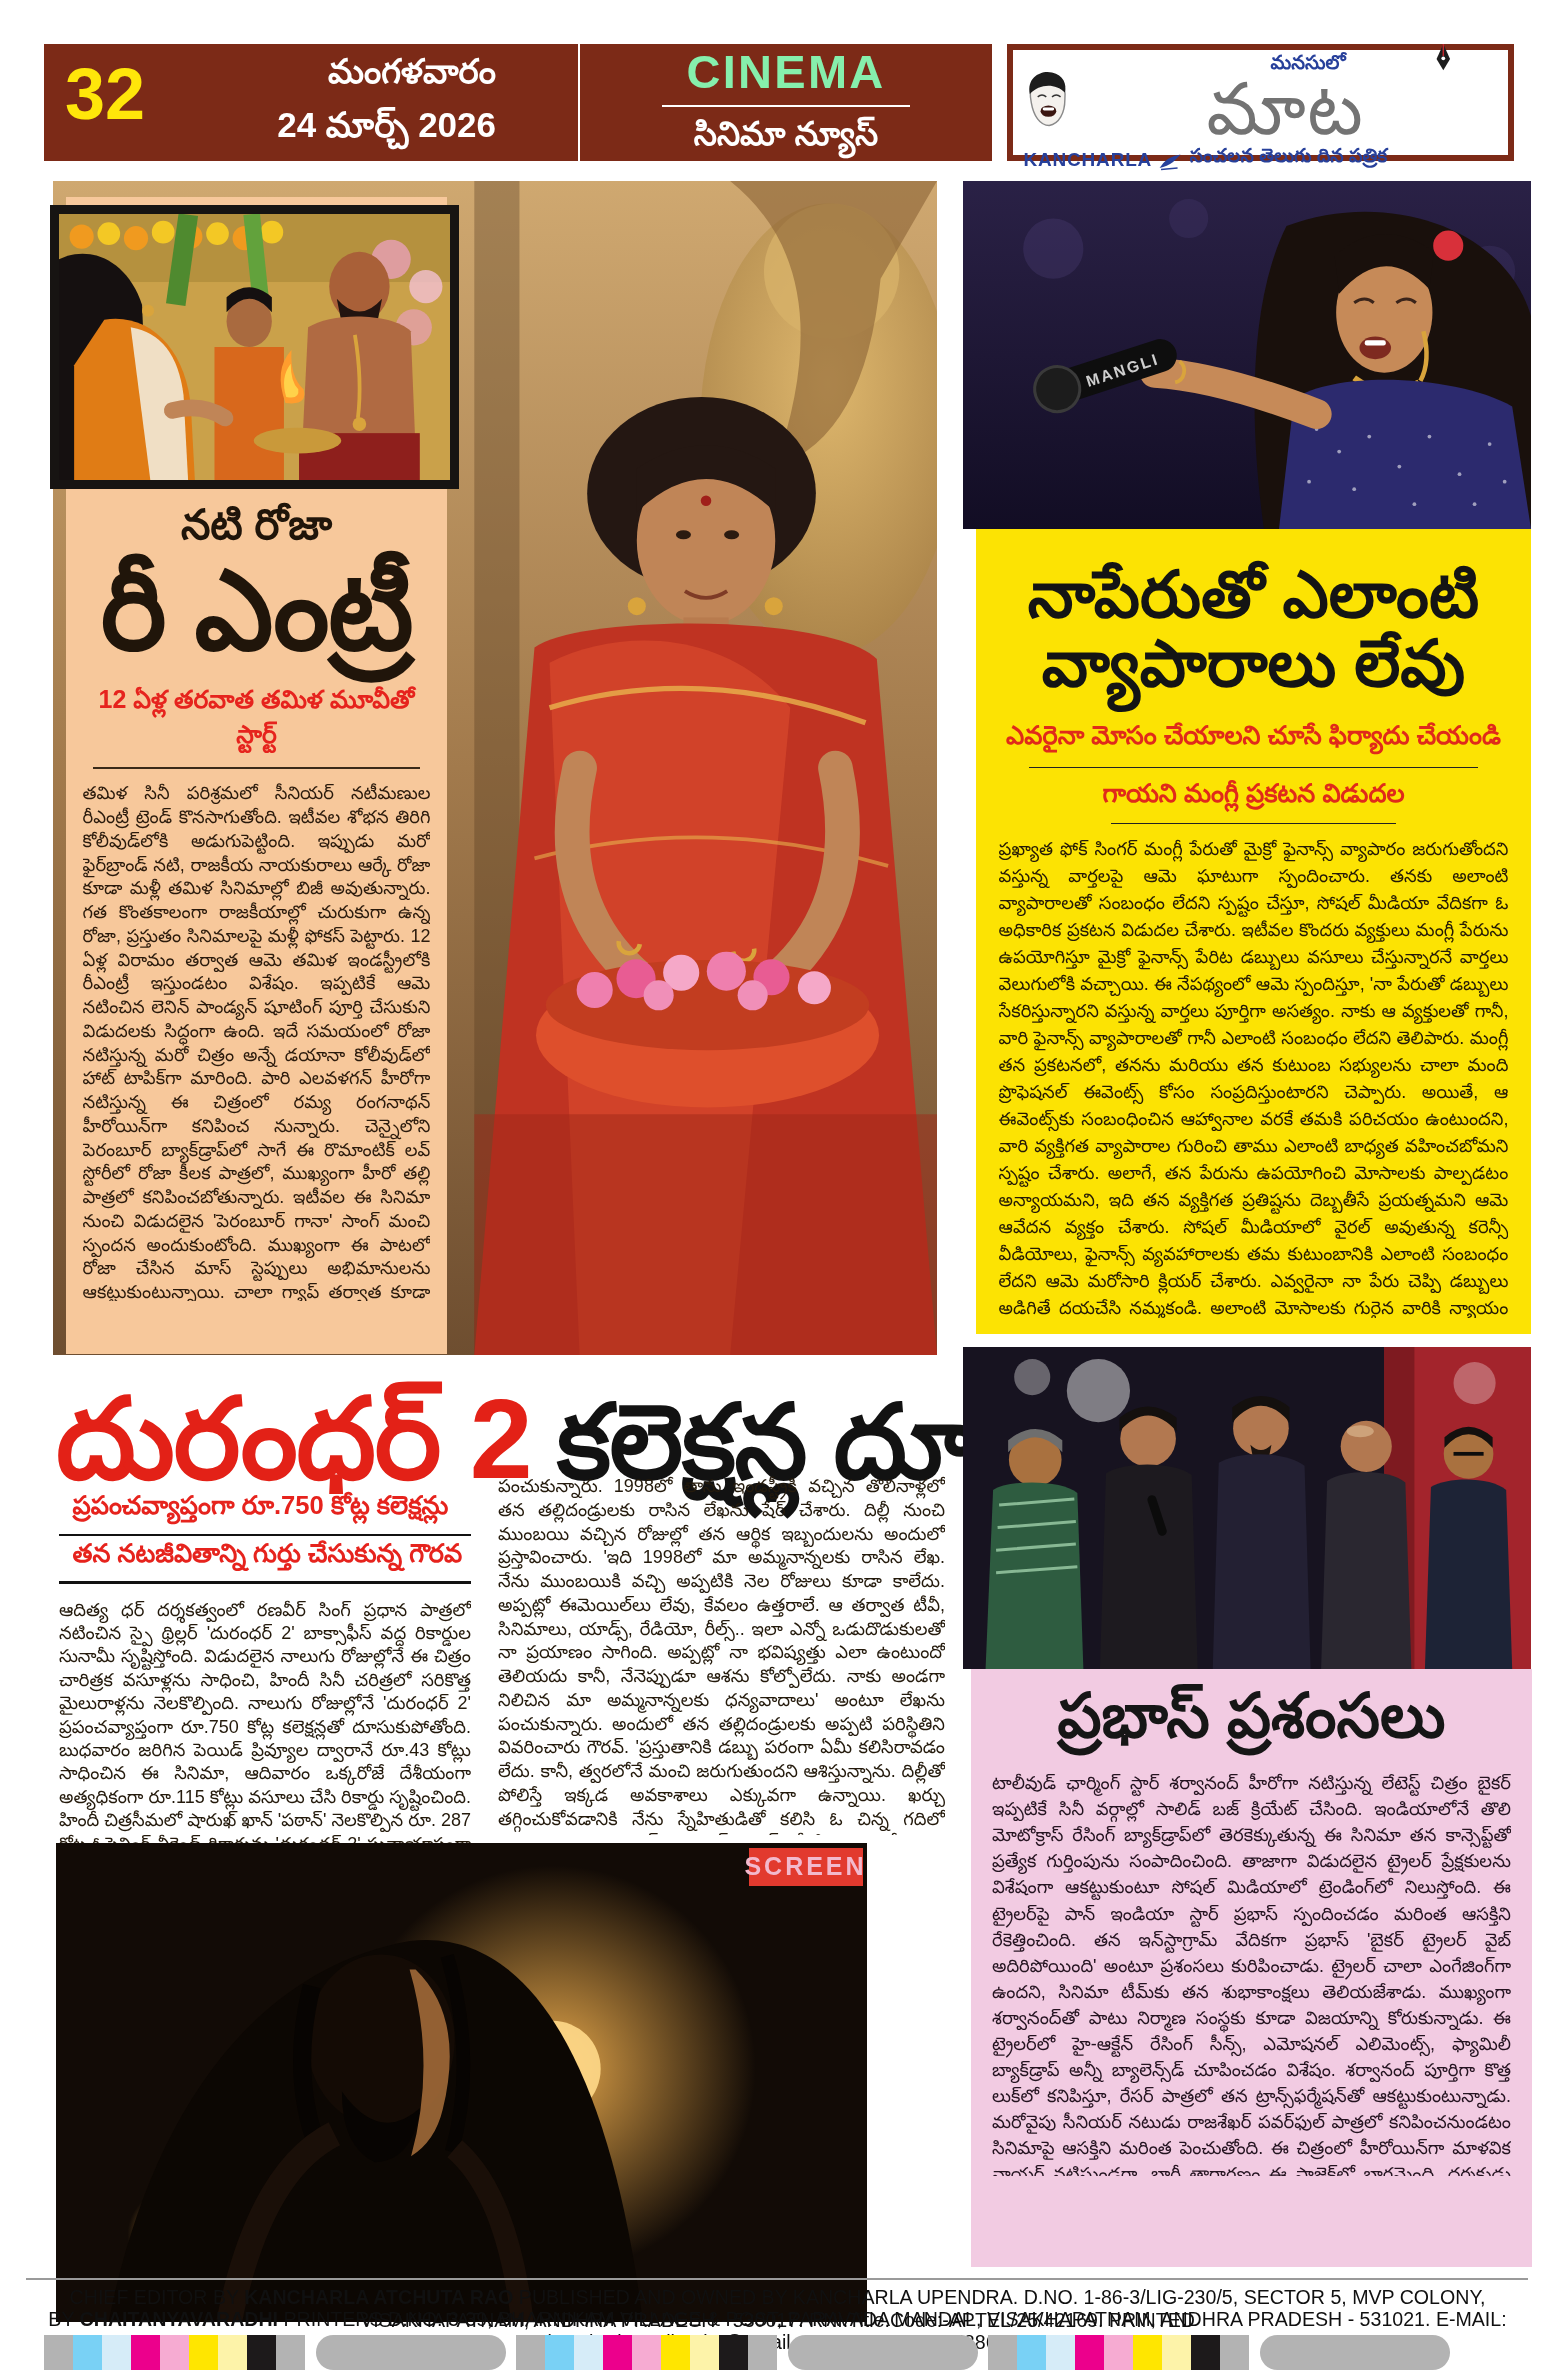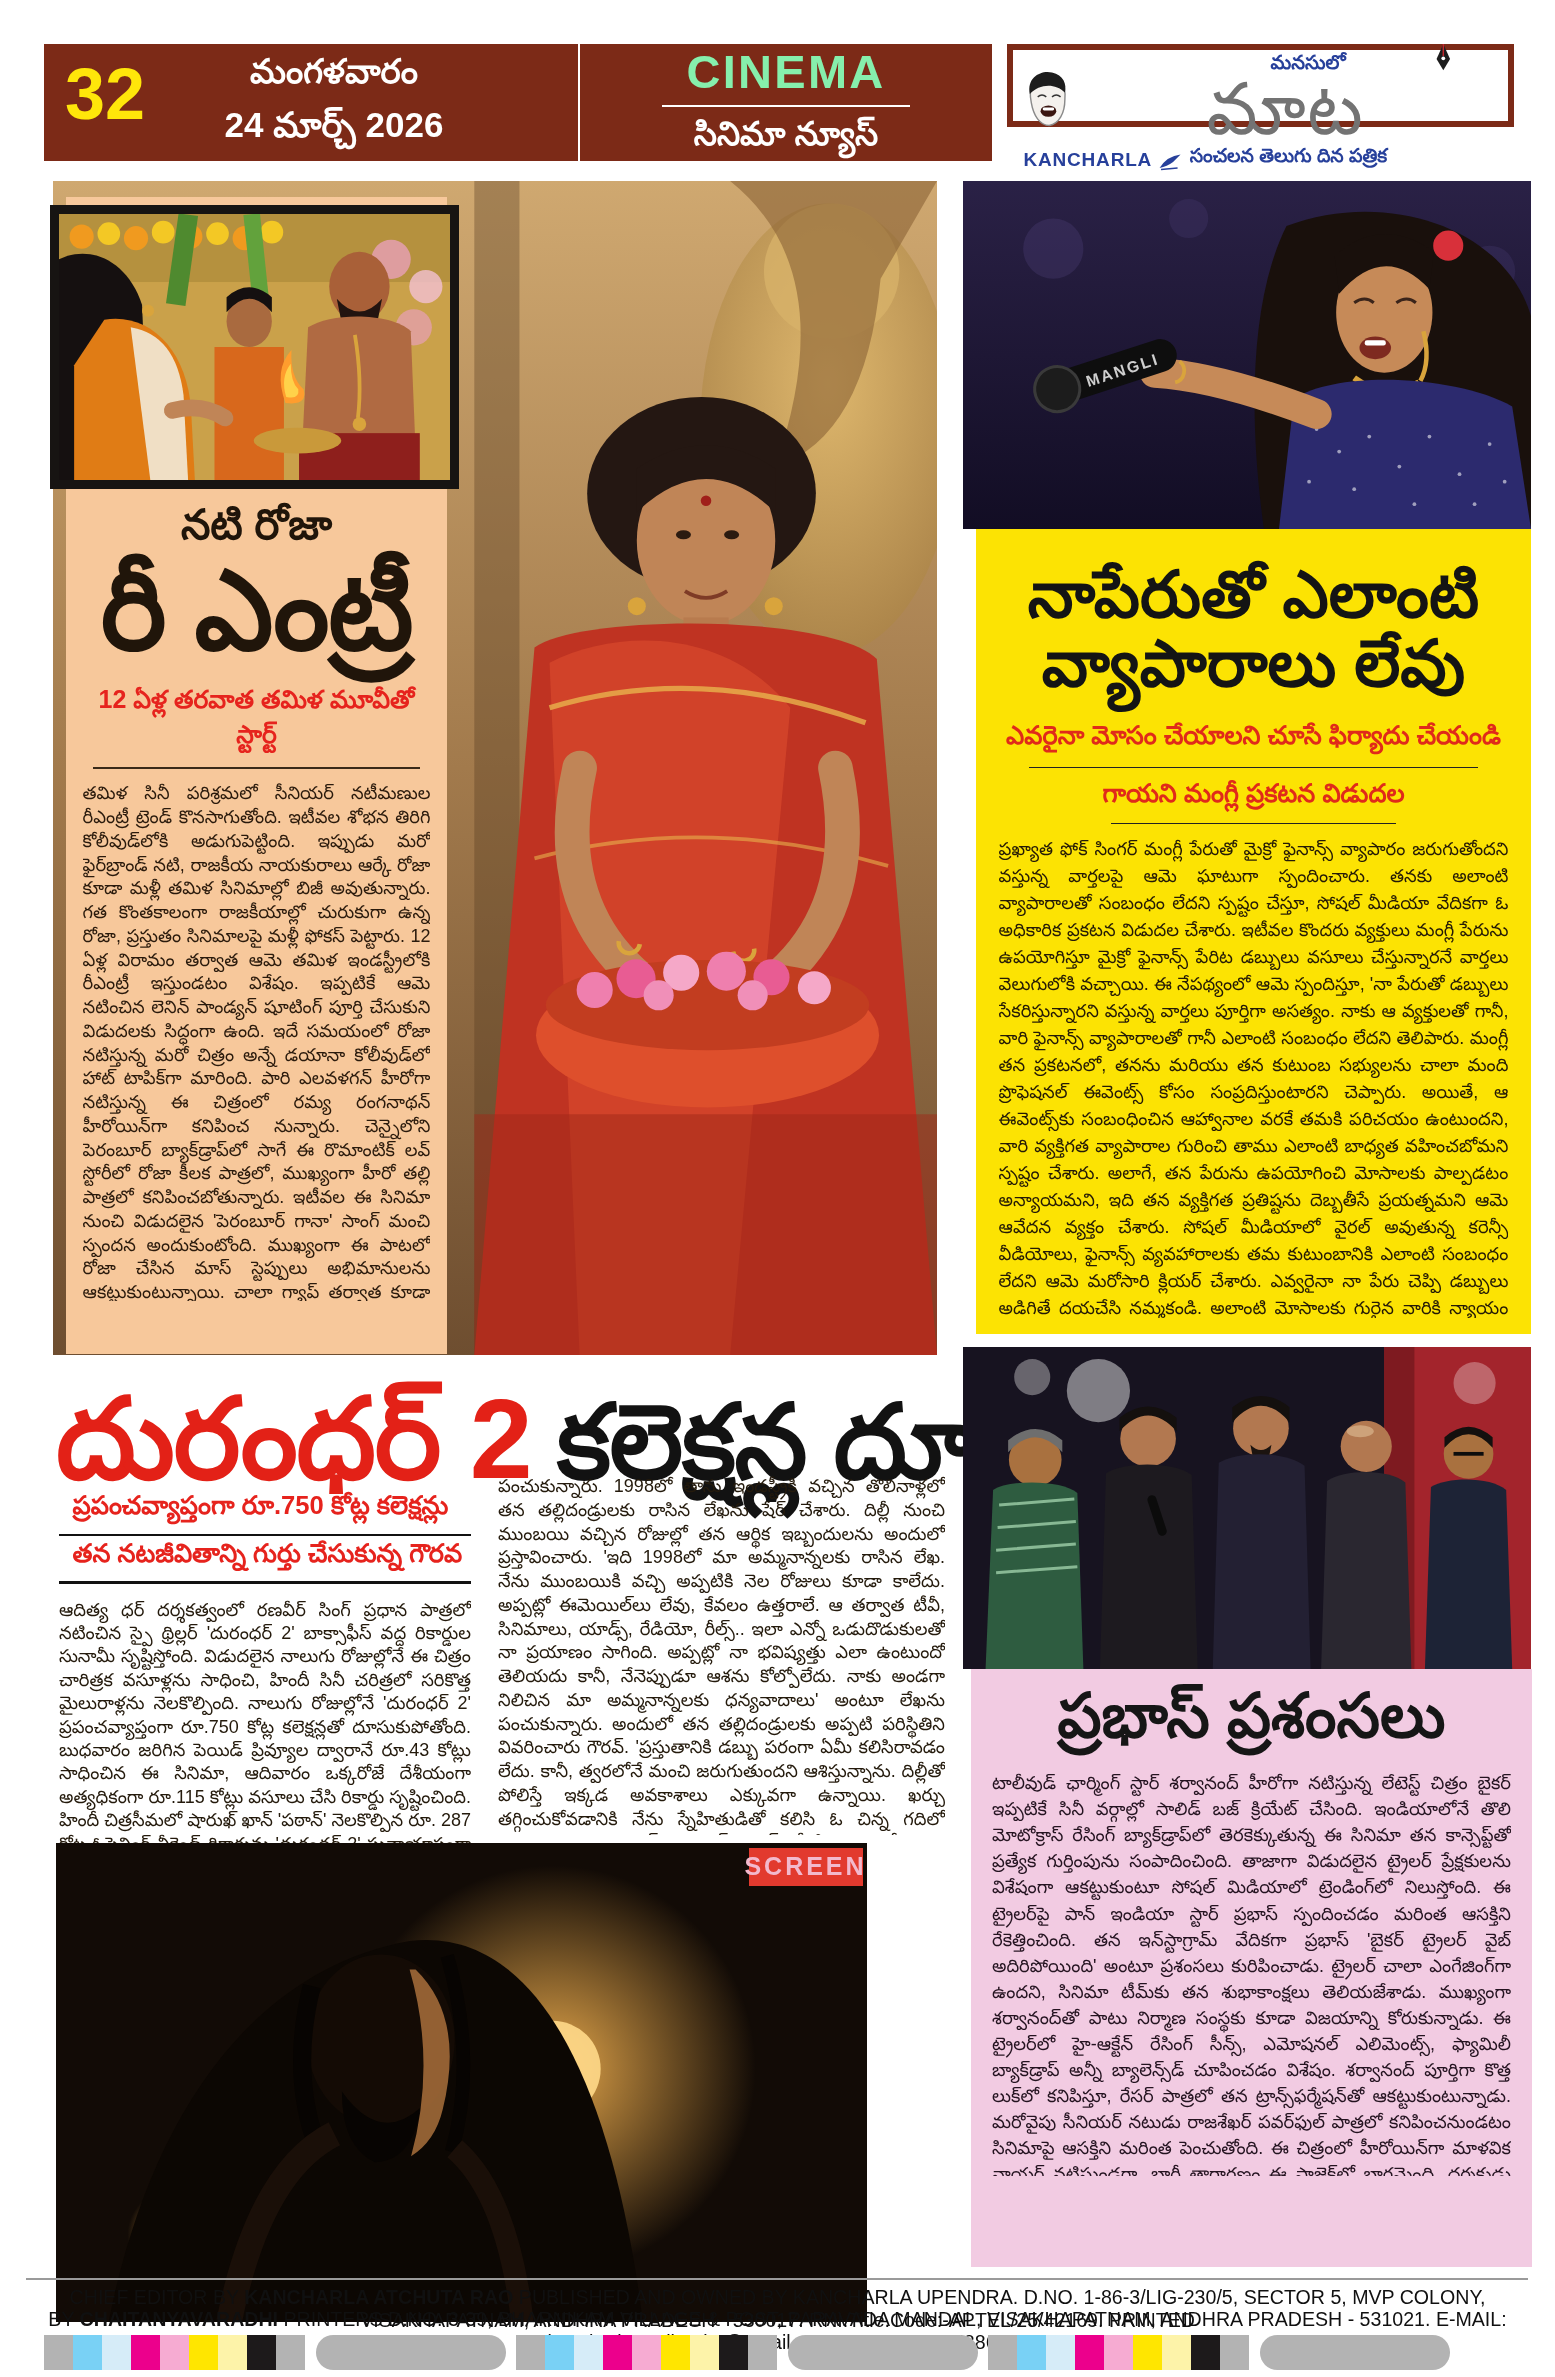--- a/index.html
+++ b/index.html
@@ -6,29 +6,29 @@
   #page{position:relative;width:1555px;height:2377px;background:#ffffff;overflow:hidden;
         font-family:"Liberation Sans",sans-serif;color:#1c130a;}
   .abs{position:absolute;}
   .photo svg{width:100%;height:100%;display:block;}
 
   
   .mast{background:#7c2a17;}
   #mast-left{left:44px;top:44px;width:948px;height:117px;}
   #page-number{position:absolute;left:21px;top:13.5px;font-size:72px;font-weight:800;color:#ffe60a;line-height:1;}
   #day-date{position:absolute;left:128px;top:0;width:324px;height:100%;display:flex;flex-direction:column;
-            justify-content:center;align-items:center;gap:6px;color:#fff;font-weight:700;}
+            justify-content:center;align-items:flex-end;gap:6px;color:#fff;font-weight:700;}
   #day-date .day{font-size:34px;} #day-date .date{font-size:35px;}
   #mast-divider{position:absolute;left:534px;top:0;bottom:0;width:2.3px;background:#fff;}
   #cinema-block{position:absolute;left:536px;right:0;top:0;height:100%;display:flex;flex-direction:column;
                 justify-content:center;align-items:center;}
   #cinema-block .en{font-size:47px;font-weight:700;color:#86efac;letter-spacing:2.3px;}
   #cinema-block .rule{width:248px;height:2.3px;background:#fff;margin:6px 0 7.5px;}
   #cinema-block .te{font-size:33px;font-weight:700;color:#fff;}
-  #mast-right{left:1007px;top:44px;width:507px;height:83px;padding:6px;box-sizing:border-box;}
+  #mast-right{left:1007px;top:44px;width:507px;height:117px;padding:6px;box-sizing:border-box;}
   #logo-box{background:#fff;width:100%;height:100%;box-sizing:border-box;padding:3px 9px 3.8px;display:flex;
             flex-direction:column;}
   #logo-row1{display:flex;flex:1;align-items:center;}
   #logo-face{width:50px;height:62px;flex:0 0 auto;}
   #logo-brand{flex:1;display:flex;flex-direction:column;align-items:center;line-height:1;position:relative;}
   #logo-brand .top{font-size:19.6px;font-weight:700;color:#27409b;margin-left:45px;}
   #logo-brand .main{font-size:72px;font-weight:400;color:#737373;letter-spacing:1.5px;}
   #logo-nib{position:absolute;right:47px;top:-9px;width:16.6px;height:27px;}
   #logo-row2{display:flex;align-items:flex-end;gap:6px;justify-content:flex-start;padding-left:1.5px;}
   #logo-row2 .owner{font-size:19px;font-weight:800;color:#27409b;letter-spacing:0.8px;}

